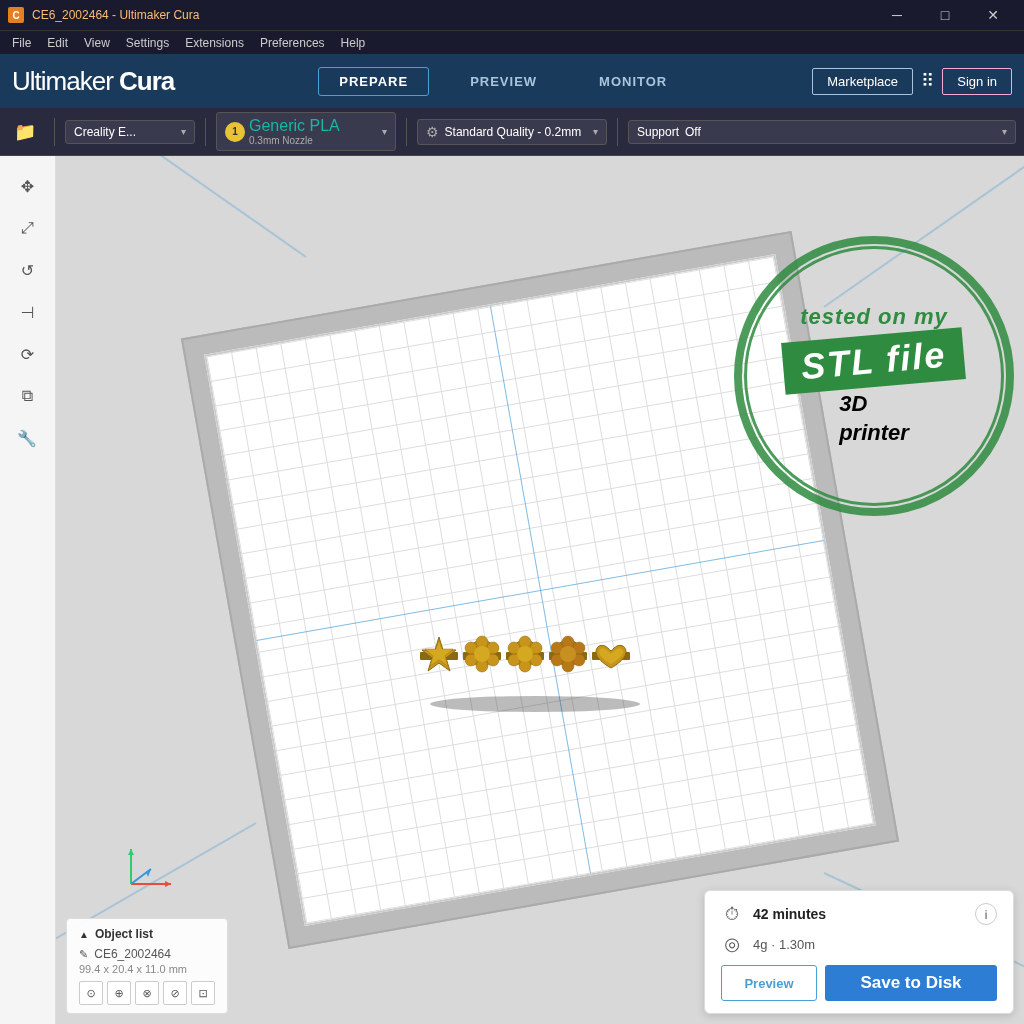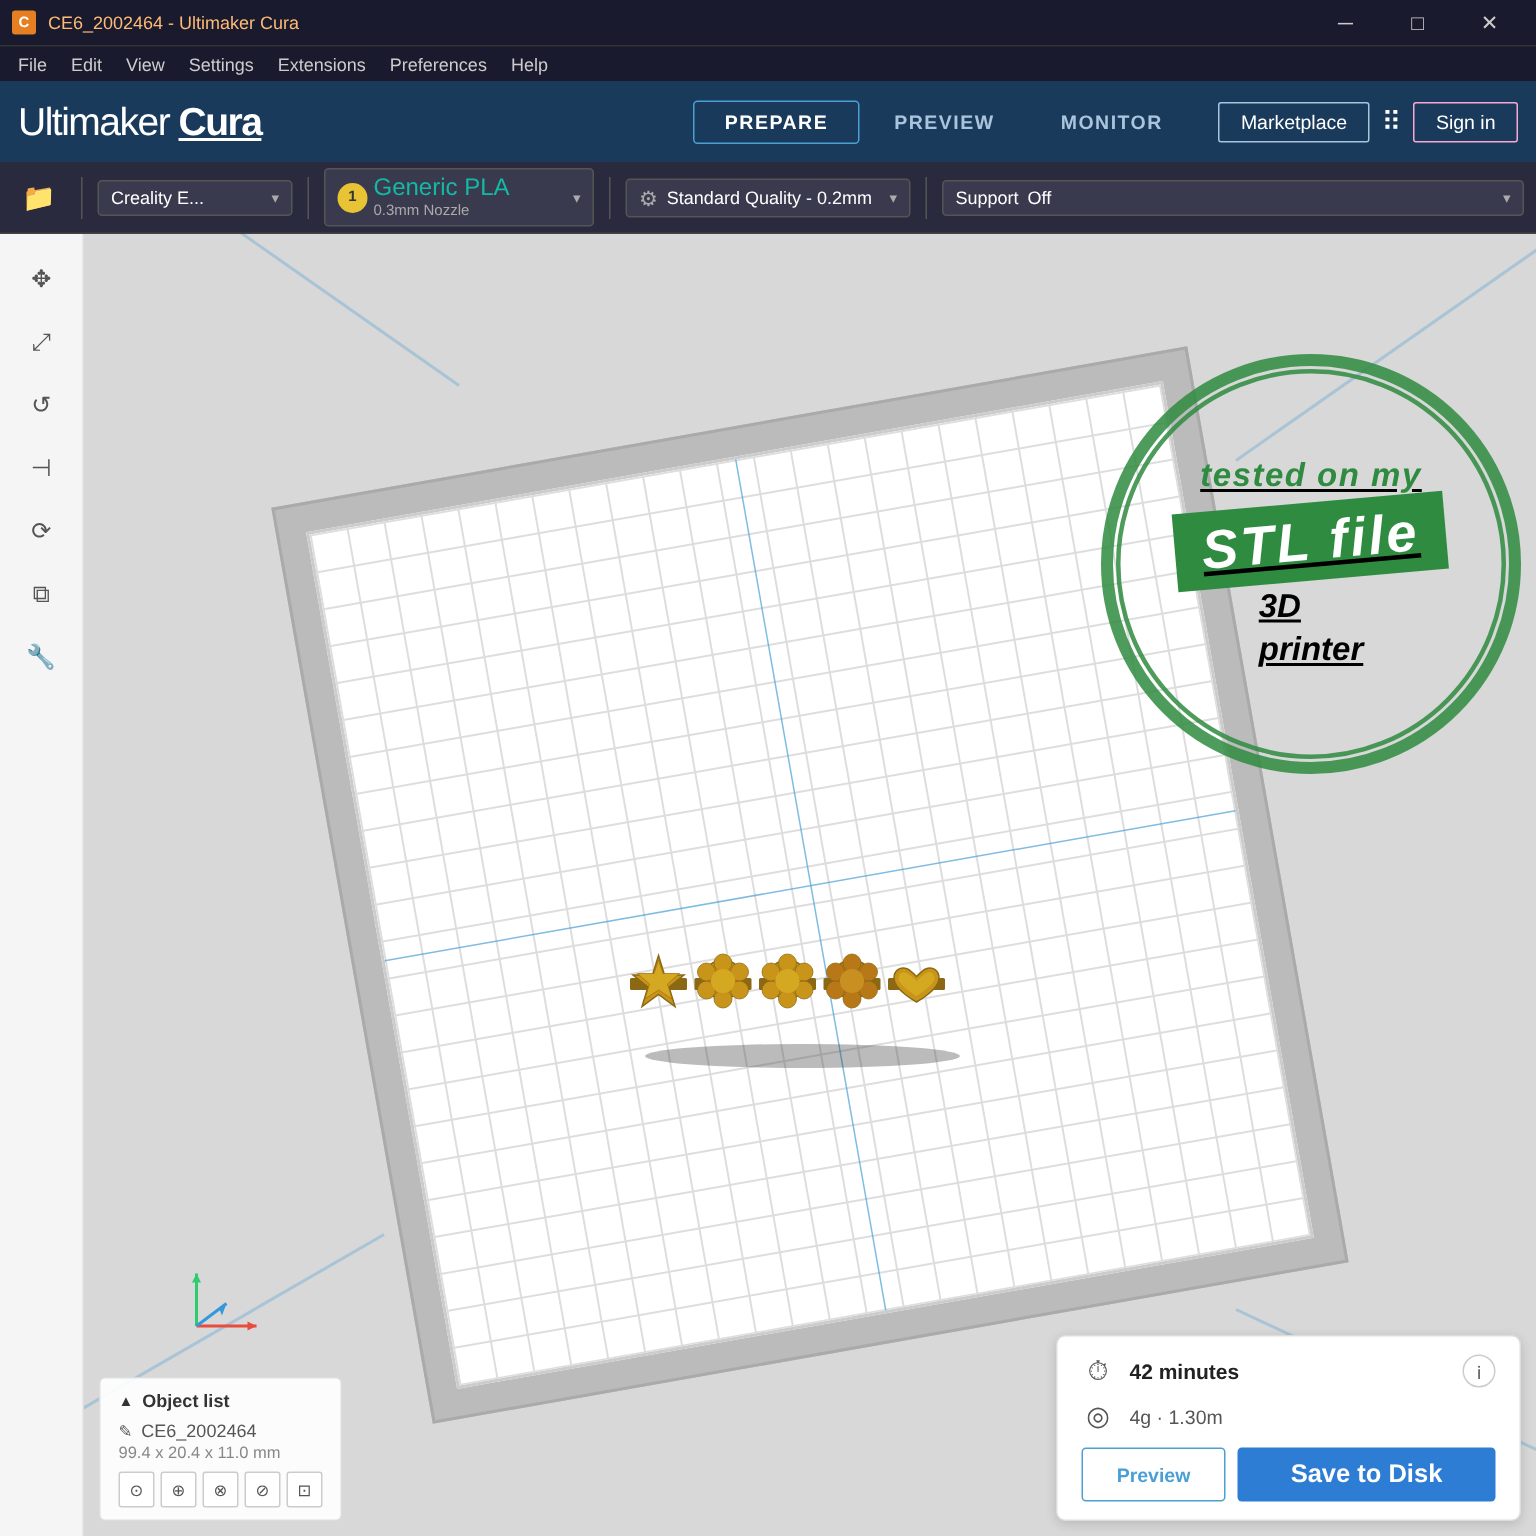--- a/index.html
+++ b/index.html
@@ -69,26 +69,26 @@
       padding: 0 12px;
       gap: 16px;
     }
     .logo {
       font-size: 26px;
       font-weight: 300;
       color: white;
       letter-spacing: -1px;
       margin-right: 20px;
     }
-    .logo strong { font-weight: 700; text-decoration: underline; }
+    .logo strong { font-weight: 700; }
     .nav-tabs {
       display: flex;
-      gap: 2px;
+      gap: 20px;
       flex: 1;
-      justify-content: flex-end;
+      justify-content: center;
     }
     .nav-tab {
       color: #aac4dd;
       font-size: 13px;
       font-weight: 600;
       letter-spacing: 1px;
       padding: 6px 20px;
       cursor: pointer;
       border-radius: 3px;
       border: 1px solid transparent;
@@ -421,21 +421,20 @@
       top: 10px; left: 10px;
       opacity: 0.85;
     }
     .stamp-content {
       position: absolute;
       top: 0; left: 0; right: 0; bottom: 0;
       display: flex;
       flex-direction: column;
       align-items: center;
       justify-content: center;
-      text-decoration: underline;
     }
     .stamp-top-text {
       color: #2e8b40;
       font-size: 22px;
       font-weight: 700;
       font-style: italic;
       text-align: center;
       line-height: 1.2;
       letter-spacing: 1px;
     }

